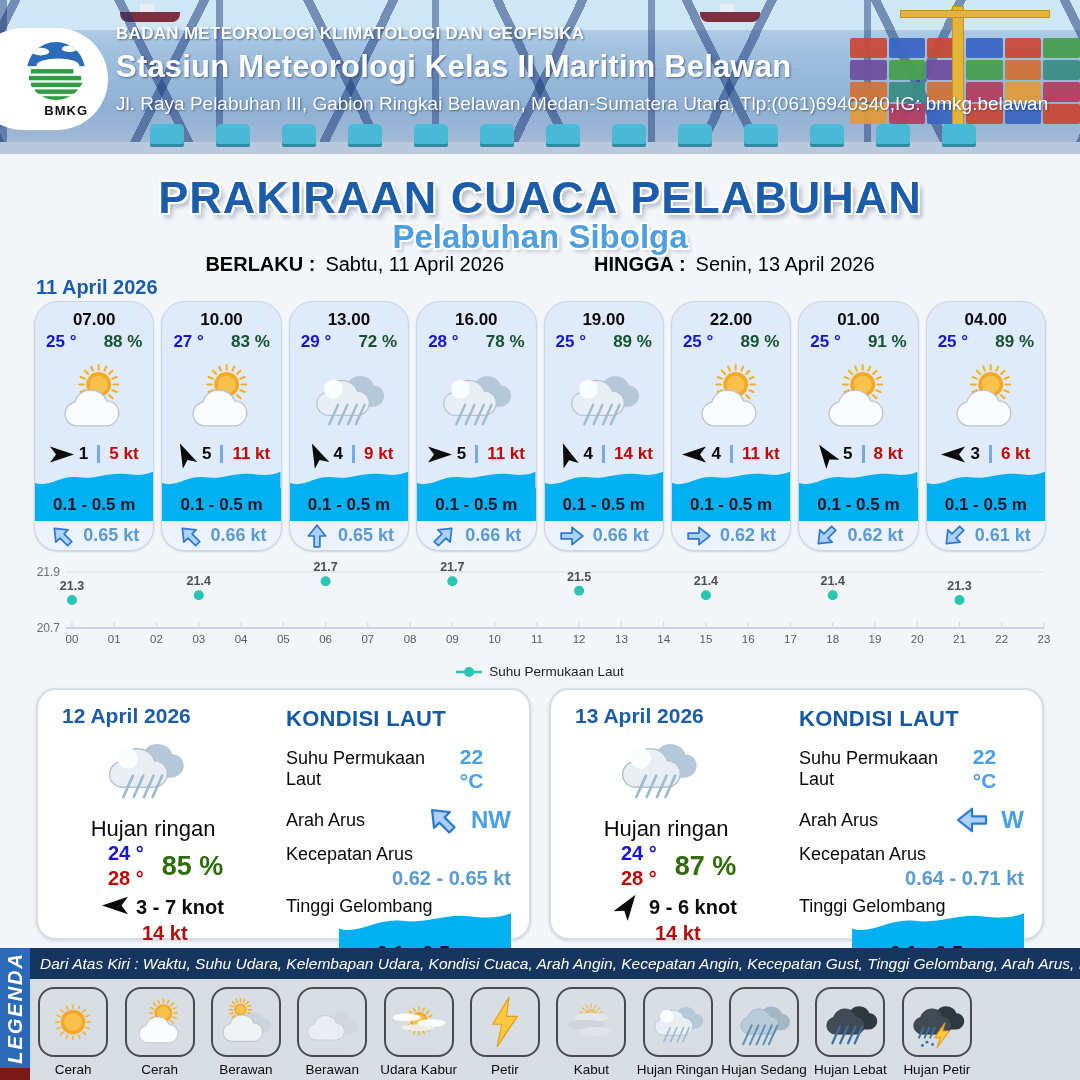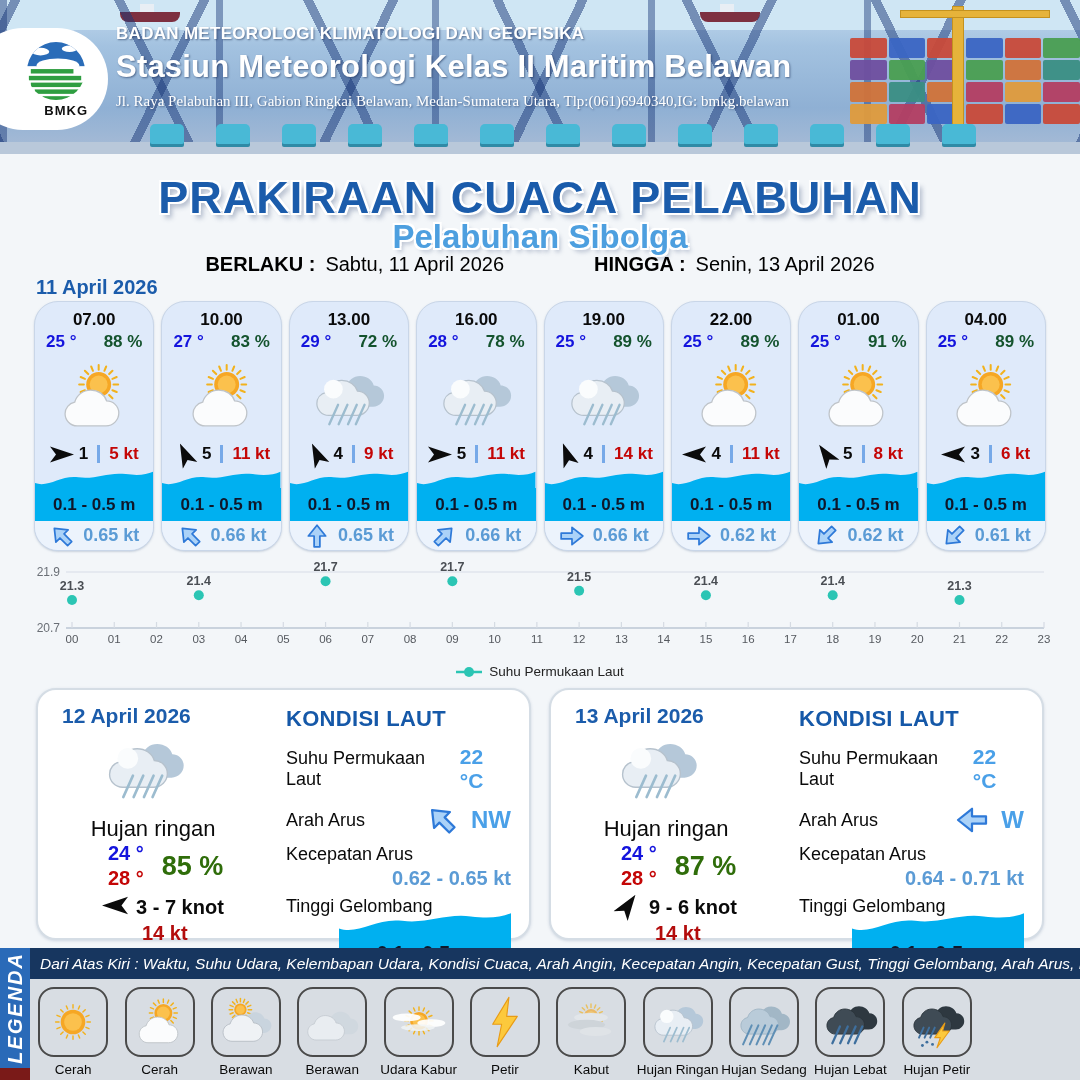--- a/index.html
+++ b/index.html
@@ -27,21 +27,21 @@
   .boat::after { content:""; position:absolute; top:-8px; left:20px; width:14px; height:8px; background:#e8eef4; }
 
   .logo-pill { position:absolute; left:-28px; top:28px; width:136px; height:102px; background:#fff; border-radius:52px;
                display:flex; flex-direction:column; align-items:flex-end; justify-content:center; padding-right:18px; }
   .logo-globe { width:62px; height:62px; margin-right:3px; }
   .logo-txt { font-size:13px; font-weight:bold; color:#101010; letter-spacing:1px; margin-right:2px; margin-top:1px; }
 
   .hdr-text { position:absolute; left:116px; top:24px; color:#fff; text-shadow:1px 1px 2px rgba(20,40,80,.55); }
   .hdr-agency  { font-size:17px; font-weight:bold; letter-spacing:.3px; }
   .hdr-station { font-size:31px; font-weight:bold; margin-top:5px; letter-spacing:.2px; }
-  .hdr-address { font-size:15px; margin-top:8px;font-family:Liberation Serif, serif; }
+  .hdr-address { font-size:19px; margin-top:8px; }
 
   
   .title-main { position:absolute; top:172px; left:0; width:100%; text-align:center;
     font-size:45px; font-weight:bold; letter-spacing:1px; color:#1b5cab;
     text-shadow:-2px -2px 0 #fff, 2px -2px 0 #fff, -2px 2px 0 #fff, 2px 2px 0 #fff, 4px 5px 5px rgba(70,90,130,.4); }
   .title-port { position:absolute; top:218px; left:0; width:100%; text-align:center;
     font-size:33px; font-weight:bold; color:#4d9fdf;
     text-shadow:-2px -2px 0 #fff, 2px -2px 0 #fff, -2px 2px 0 #fff, 2px 2px 0 #fff, 3px 4px 4px rgba(70,90,130,.35); }
   .valid-row { position:absolute; top:253px; left:0; width:100%; display:flex; justify-content:center; gap:90px; font-size:20px; color:#000; }
   .valid-row b { font-weight:bold; }

